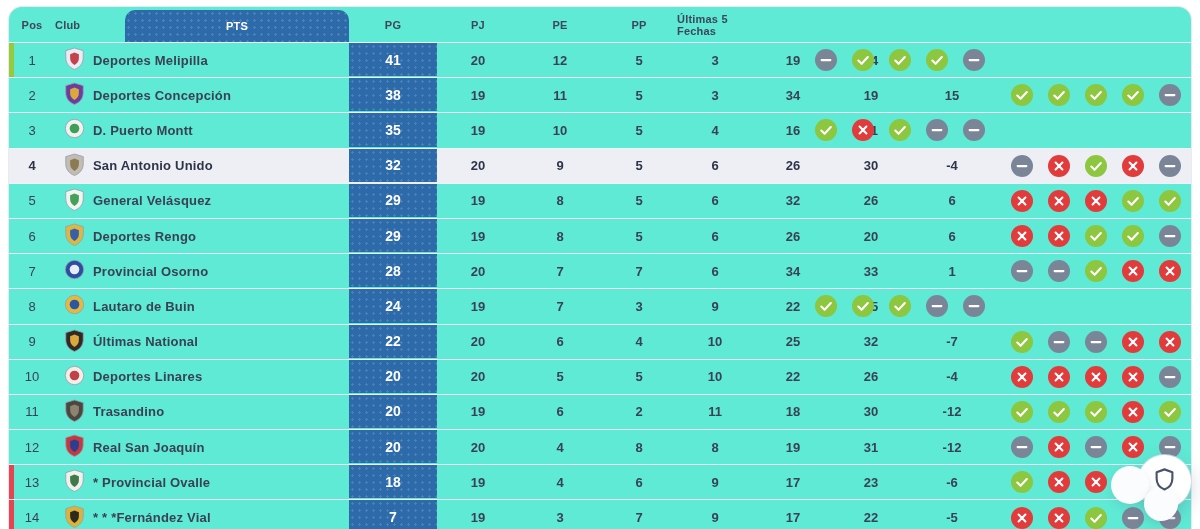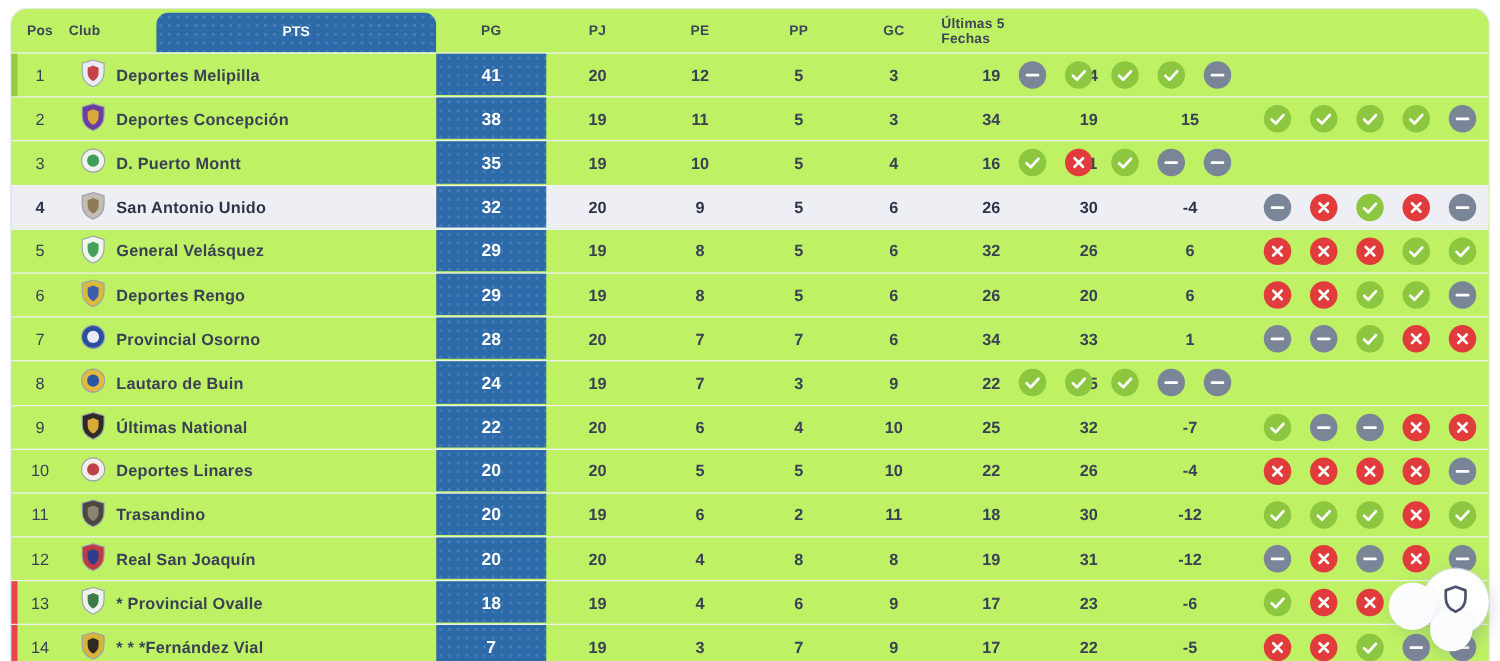--- a/index.html
+++ b/index.html
@@ -1,21 +1,21 @@
 <!DOCTYPE html>
 <html style="--accent-blue: #2d6aa9; --win-green: #8dc63f; --loss-red: #e23b3c; --draw-gray: #7b8598; --promotion-green: #97c93d; --relegation-red: #e8434e; --highlight-row-bg: #edeff5; --header-text: #3f4659; --body-text: #3a4154; --row-border: #f0f1f7; --card-border: #e8eaf2;"><head>
 <meta charset="utf-8">
 <style>
   * { box-sizing: border-box; margin: 0; padding: 0; }
   html, body { width: 1200px; height: 529px; background: #fff; overflow: hidden; }
   body { font-family: "Liberation Sans", sans-serif; position: relative; }
 
   .card {
     position: absolute; left: 8px; top: 6px; width: 1184px; height: 523px;
-    background: #bef264; border: 1px solid var(--card-border, #e8eaf2); border-bottom: none;
+    background: #5eead4; border: 1px solid var(--card-border, #e8eaf2); border-bottom: none;
     border-radius: 14px 14px 0 0; overflow: hidden;
   }
 
   .grid {
     display: grid;
     grid-template-columns: 46px 38px 1fr 88px 82px 82px 76px 76px 80px 76px 86px 196px;
     align-items: stretch;
   }
 
   
@@ -95,21 +95,20 @@
   <div class="grid thead">
       <div class="th col-pos">Pos</div>
       <div class="th col-club">Club</div>
       <div class="th col-pts">
         <div class="pts-head-block">PTS</div>
       </div>
       <div class="th col-pg">PG</div>
       <div class="th col-pj">PJ</div>
       <div class="th col-pe">PE</div>
       <div class="th col-pp">PP</div>
-      <div class="th col-gc">GC</div>
       <div class="th col-form">Últimas 5 Fechas</div>
     </div>
   <div>
       <div class="grid tr">
         <span class="zone-bar promotion"></span>
         <div class="td col-pos">1</div>
         <div class="td col-crest">
           <span class="crest"><svg width="21" height="23" viewBox="0 0 24 26">
               <path d="M12 1 L22 4 V12 C22 19 17.5 23.5 12 25.5 C6.5 23.5 2 19 2 12 V4 Z" fill="#e9ecf4" stroke="#9aa0b0" stroke-width="1"></path>
               <path d="M12 6 L17 8 V12.5 C17 16.5 14.8 19 12 20.3 C9.2 19 7 16.5 7 12.5 V8 Z" fill="#c4434a"></path>

